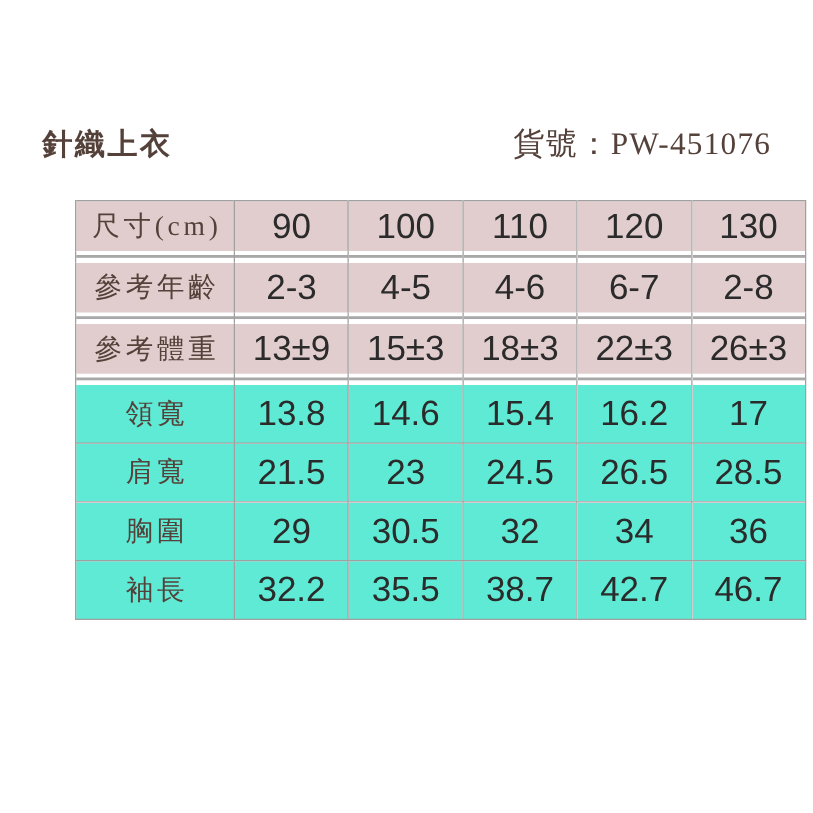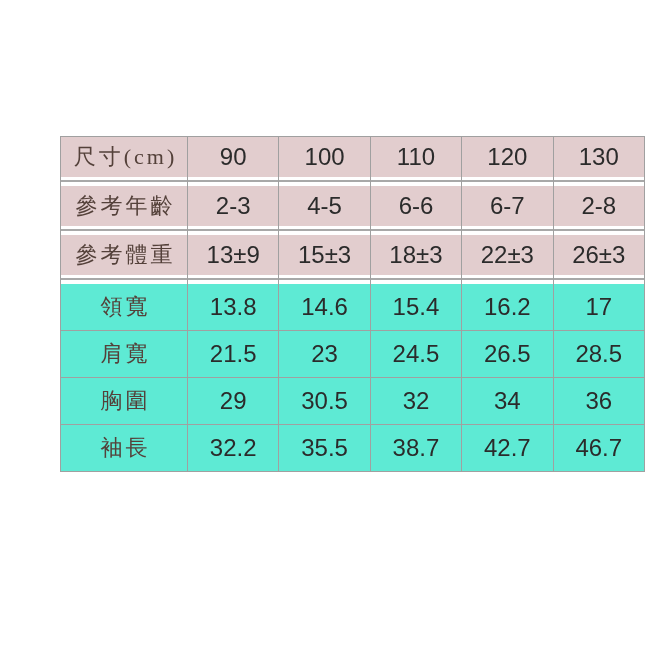--- a/index.html
+++ b/index.html
@@ -32,21 +32,21 @@
   .item-no {
     font-size: 25px;
     letter-spacing: 1px;
     color: #54413a;
   }
 
   
   .table-wrap {
     position: absolute;
     left: 33px;
-    top: 136px;
+    top: 160px;
     width: 584px;
     padding-left: 27px;
   }
   table.size-chart {
     width: 584px;
     table-layout: fixed;
     border-collapse: collapse;
     border: 1.5px solid #a0a0a0;
   }
   col.c-label { width: 127px; }
@@ -76,29 +76,33 @@
 
   td.label {
     font-family: "Liberation Serif", "DejaVu Serif", serif;
     font-size: 22px;
     color: #54413a;
     letter-spacing: 3px;
     text-indent: 3px; 
   }
   td.value {
     font-family: "Liberation Sans", "DejaVu Sans", sans-serif;
-    font-size: 24px;
+    font-size: 28px;
     color: #2b2b2b;
   }
 </style>
 </head>
 <body>
 
 <div class="page">
 
+  <div class="header">
+    <div class="title">針織上衣</div>
+    <div class="item-no"><span>貨號：</span><span>PW-451076</span></div>
+  </div>
 
   <div class="table-wrap">
     <table class="size-chart">
       <colgroup>
         <col class="c-label">
         <col class="c-val">
           <col class="c-val">
           <col class="c-val">
           <col class="c-val">
           <col class="c-val">
@@ -117,21 +121,21 @@
             <td></td>
             <td></td>
             <td></td>
             <td></td>
             <td></td>
           </tr>
           <tr class="pink">
             <td class="label">參考年齡</td>
             <td class="value">2-3</td>
             <td class="value">4-5</td>
-            <td class="value">6-6</td>
+            <td class="value">4-6</td>
             <td class="value">6-7</td>
             <td class="value">2-8</td>
           </tr>
           <tr class="spacer">
             <td></td>
             <td></td>
             <td></td>
             <td></td>
             <td></td>
             <td></td>

